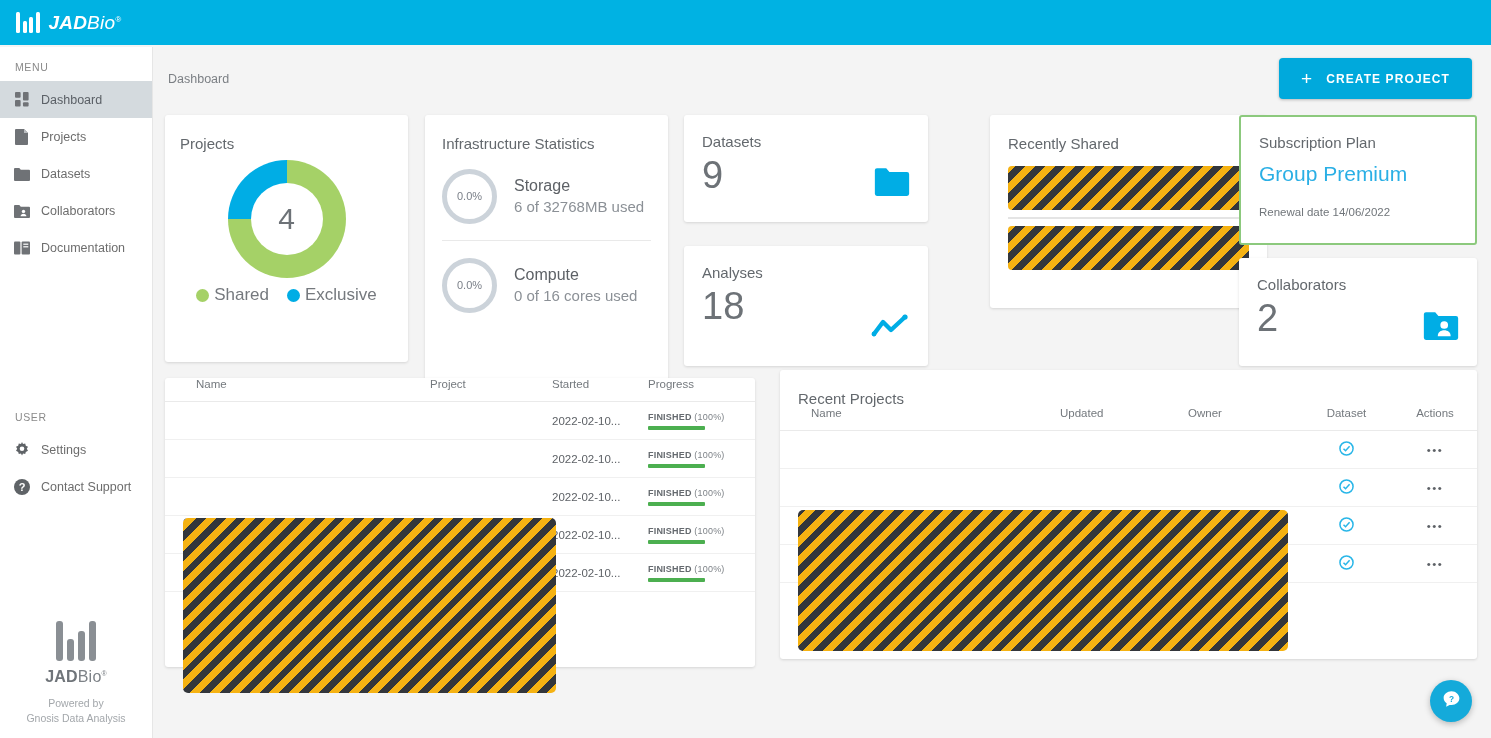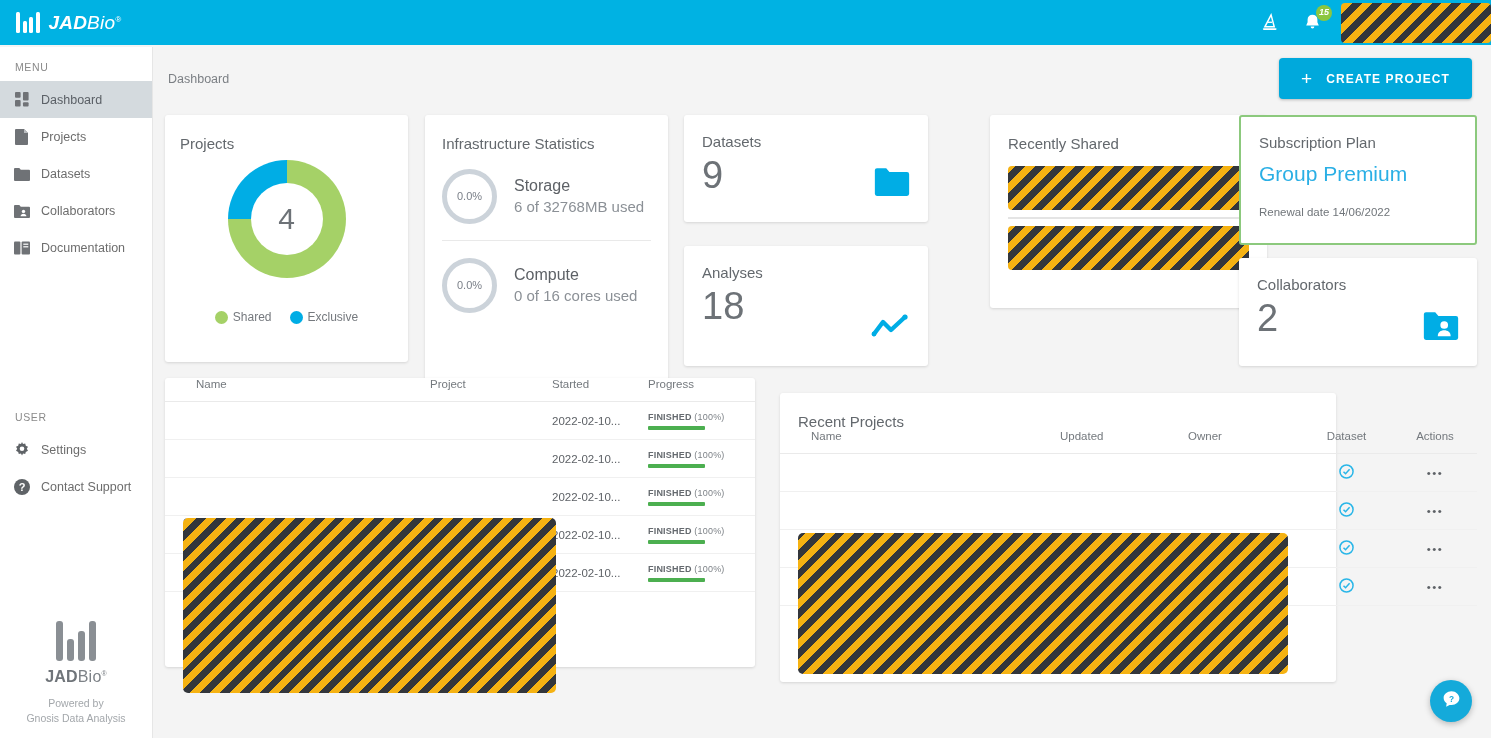--- a/index.html
+++ b/index.html
@@ -114,38 +114,38 @@
 
   
   #card-projects   { left: 12px;   top: 68px;  width: 243px; height: 247px; }
   #card-infra      { left: 272px;  top: 68px;  width: 243px; height: 297px; }
   #card-datasets   { left: 531px;  top: 68px;  width: 244px; height: 107px; }
   #card-analyses   { left: 531px;  top: 199px; width: 244px; height: 120px; }
   #card-shared     { left: 792px;  top: 68px;  width: 277px; height: 193px; margin-left: 45px; }
   #card-sub        { left: 1086px; top: 68px;  width: 238px; height: 130px; }
   #card-collab     { left: 1086px; top: 211px; width: 238px; height: 108px; }
   #card-recent-an  { left: 12px;   top: 331px; width: 590px; height: 289px; }
-  #card-recent-pr  { left: 627px;  top: 346px; width: 556px; height: 289px; }
+  #card-recent-pr  { left: 627px;  top: 323px; width: 697px; height: 289px; }
 
   
   #card-projects .card-title { padding: 20px 0 0 15px; }
   #donut-wrap { display: flex; justify-content: center; margin-top: 8px; }
   #donut {
     width: 118px; height: 118px; border-radius: 50%;
     display: flex; align-items: center; justify-content: center;
     position: relative;
   }
   #donut-hole {
     width: 72px; height: 72px; border-radius: 50%; background: #fff;
     display: flex; align-items: center; justify-content: center;
     font-size: 30px; color: #6d7277; font-weight: 400;
   }
   #donut-legend {
-    display: flex; justify-content: center; gap: 18px; margin-top: 32px;
-    font-size: 12px; color: #75797e;
+    display: flex; justify-content: center; gap: 18px; margin-top: 7px;
+    font-size: 17px; color: #75797e;
   }
   #donut-legend .lg { display: flex; align-items: center; gap: 5px; }
   #donut-legend .dot { width: 13px; height: 13px; border-radius: 50%; }
 
   
   #card-infra .card-title { padding: 20px 0 0 17px; }
   .infra-row { display: flex; align-items: center; gap: 17px; padding: 0 17px; height: 88px; }
   .infra-ring {
     width: 55px; height: 55px; border-radius: 50%;
     border: 5px solid #ccd3da; background: #fff;
@@ -215,37 +215,20 @@
   <div id="brand">
     <span class="logomark">
       <i class="a"></i>
         <i class="b"></i>
         <i class="c"></i>
         <i class="d"></i>
     </span>
     <span class="brand-text"><b>JAD</b><span class="light">Bio</span><sup>®</sup></span>
   </div>
 
-  <div id="topbar-right">
-    <div class="tb-icon" title="wizard">
-      <svg width="22" height="22" viewBox="0 0 24 24" fill="#fff">
-        <path d="M13.2 3.2 L6.4 16.2 L16.6 16.2 Z" fill="none" stroke="#fff" stroke-width="1.6"></path>
-        <path d="M9.6 11.2 L14.2 11.2" stroke="#fff" stroke-width="1.5"></path>
-        <rect x="4.2" y="17.6" width="15" height="1.9" rx=".9"></rect>
-      </svg>
-    </div>
-    <div class="tb-icon" title="notifications">
-      <svg width="21" height="21" viewBox="0 0 24 24" fill="#fff">
-        <path d="M12 3a5.6 5.6 0 0 0-5.6 5.6v3.1L4.8 15.3h14.4l-1.6-3.6V8.6A5.6 5.6 0 0 0 12 3z"></path>
-        <path d="M9.9 16.7a2.1 2.1 0 0 0 4.2 0z"></path>
-      </svg>
-      <span class="badge">15</span>
-    </div>
-    <div id="avatar-redact" class="redact"></div>
-  </div>
 </div>
 
 <div id="sidebar">
   <div class="side-label">MENU</div>
 
   <div class="nav-item active">
     <span class="ico">
       <svg width="15" height="15" viewBox="0 0 16 16" fill="#6f7276">
         <rect x="0" y="0" width="6" height="6" rx="1"></rect>
           <rect x="8.5" y="0" width="6" height="9" rx="1"></rect>

